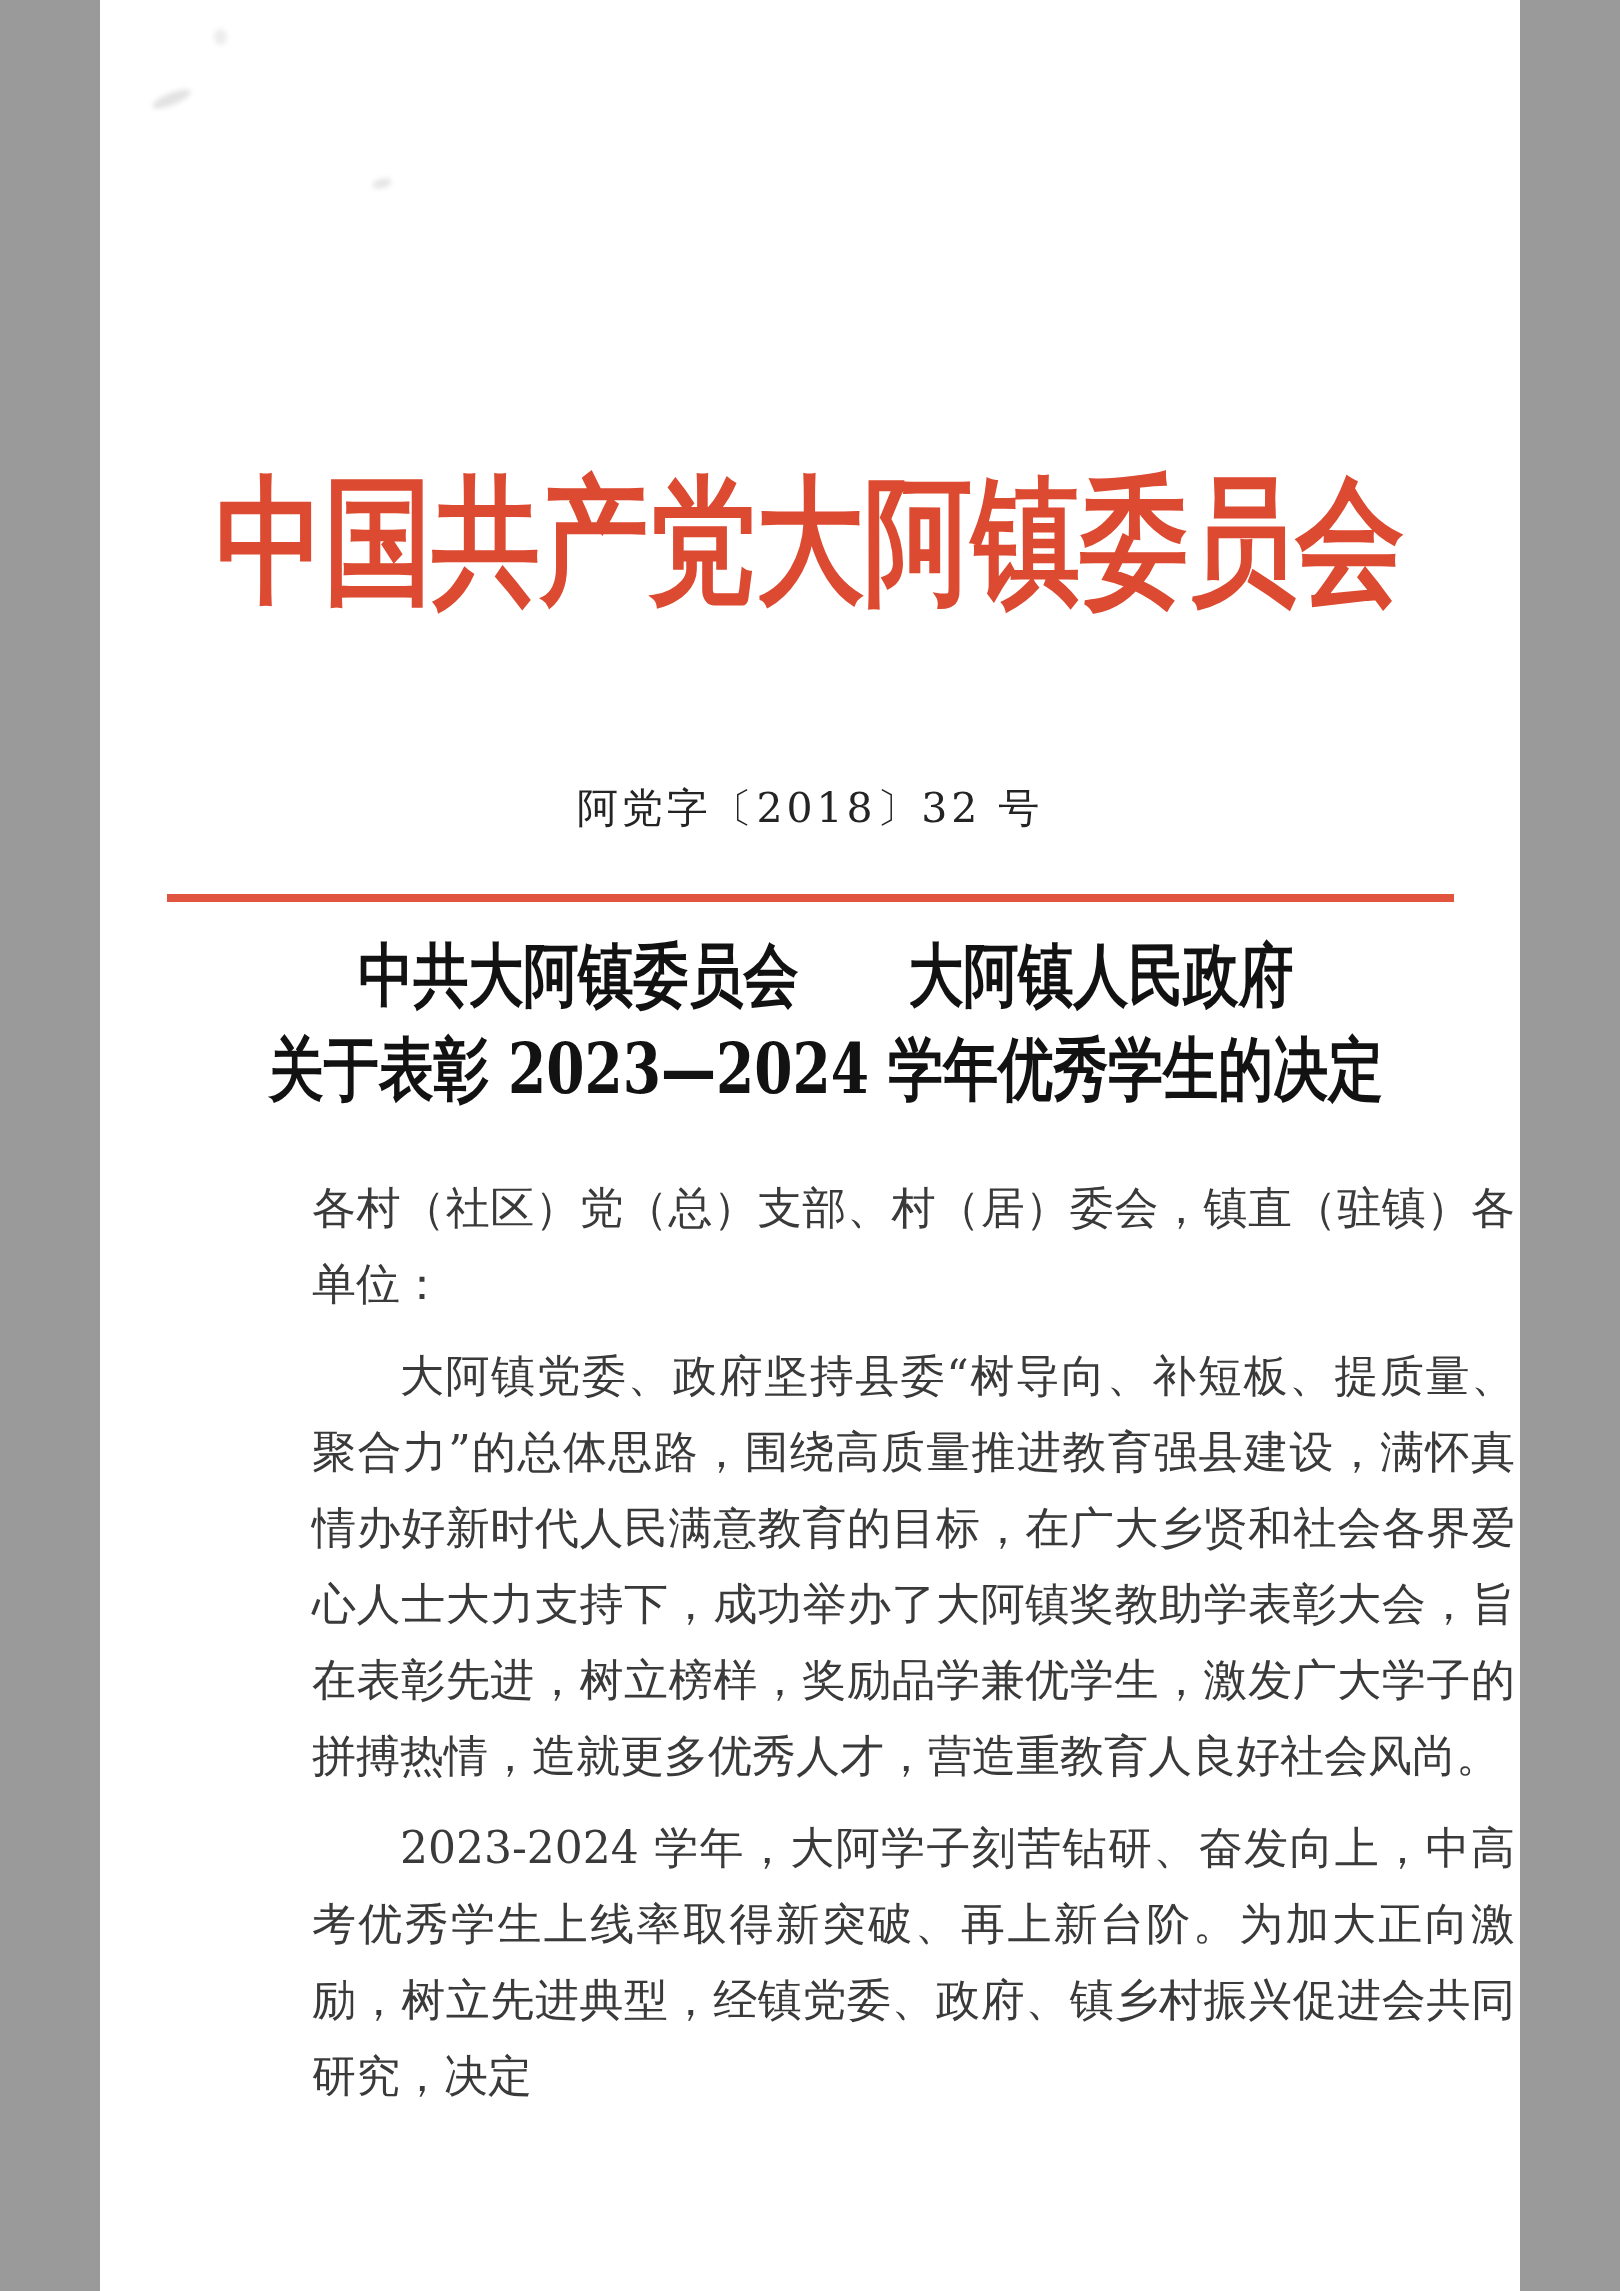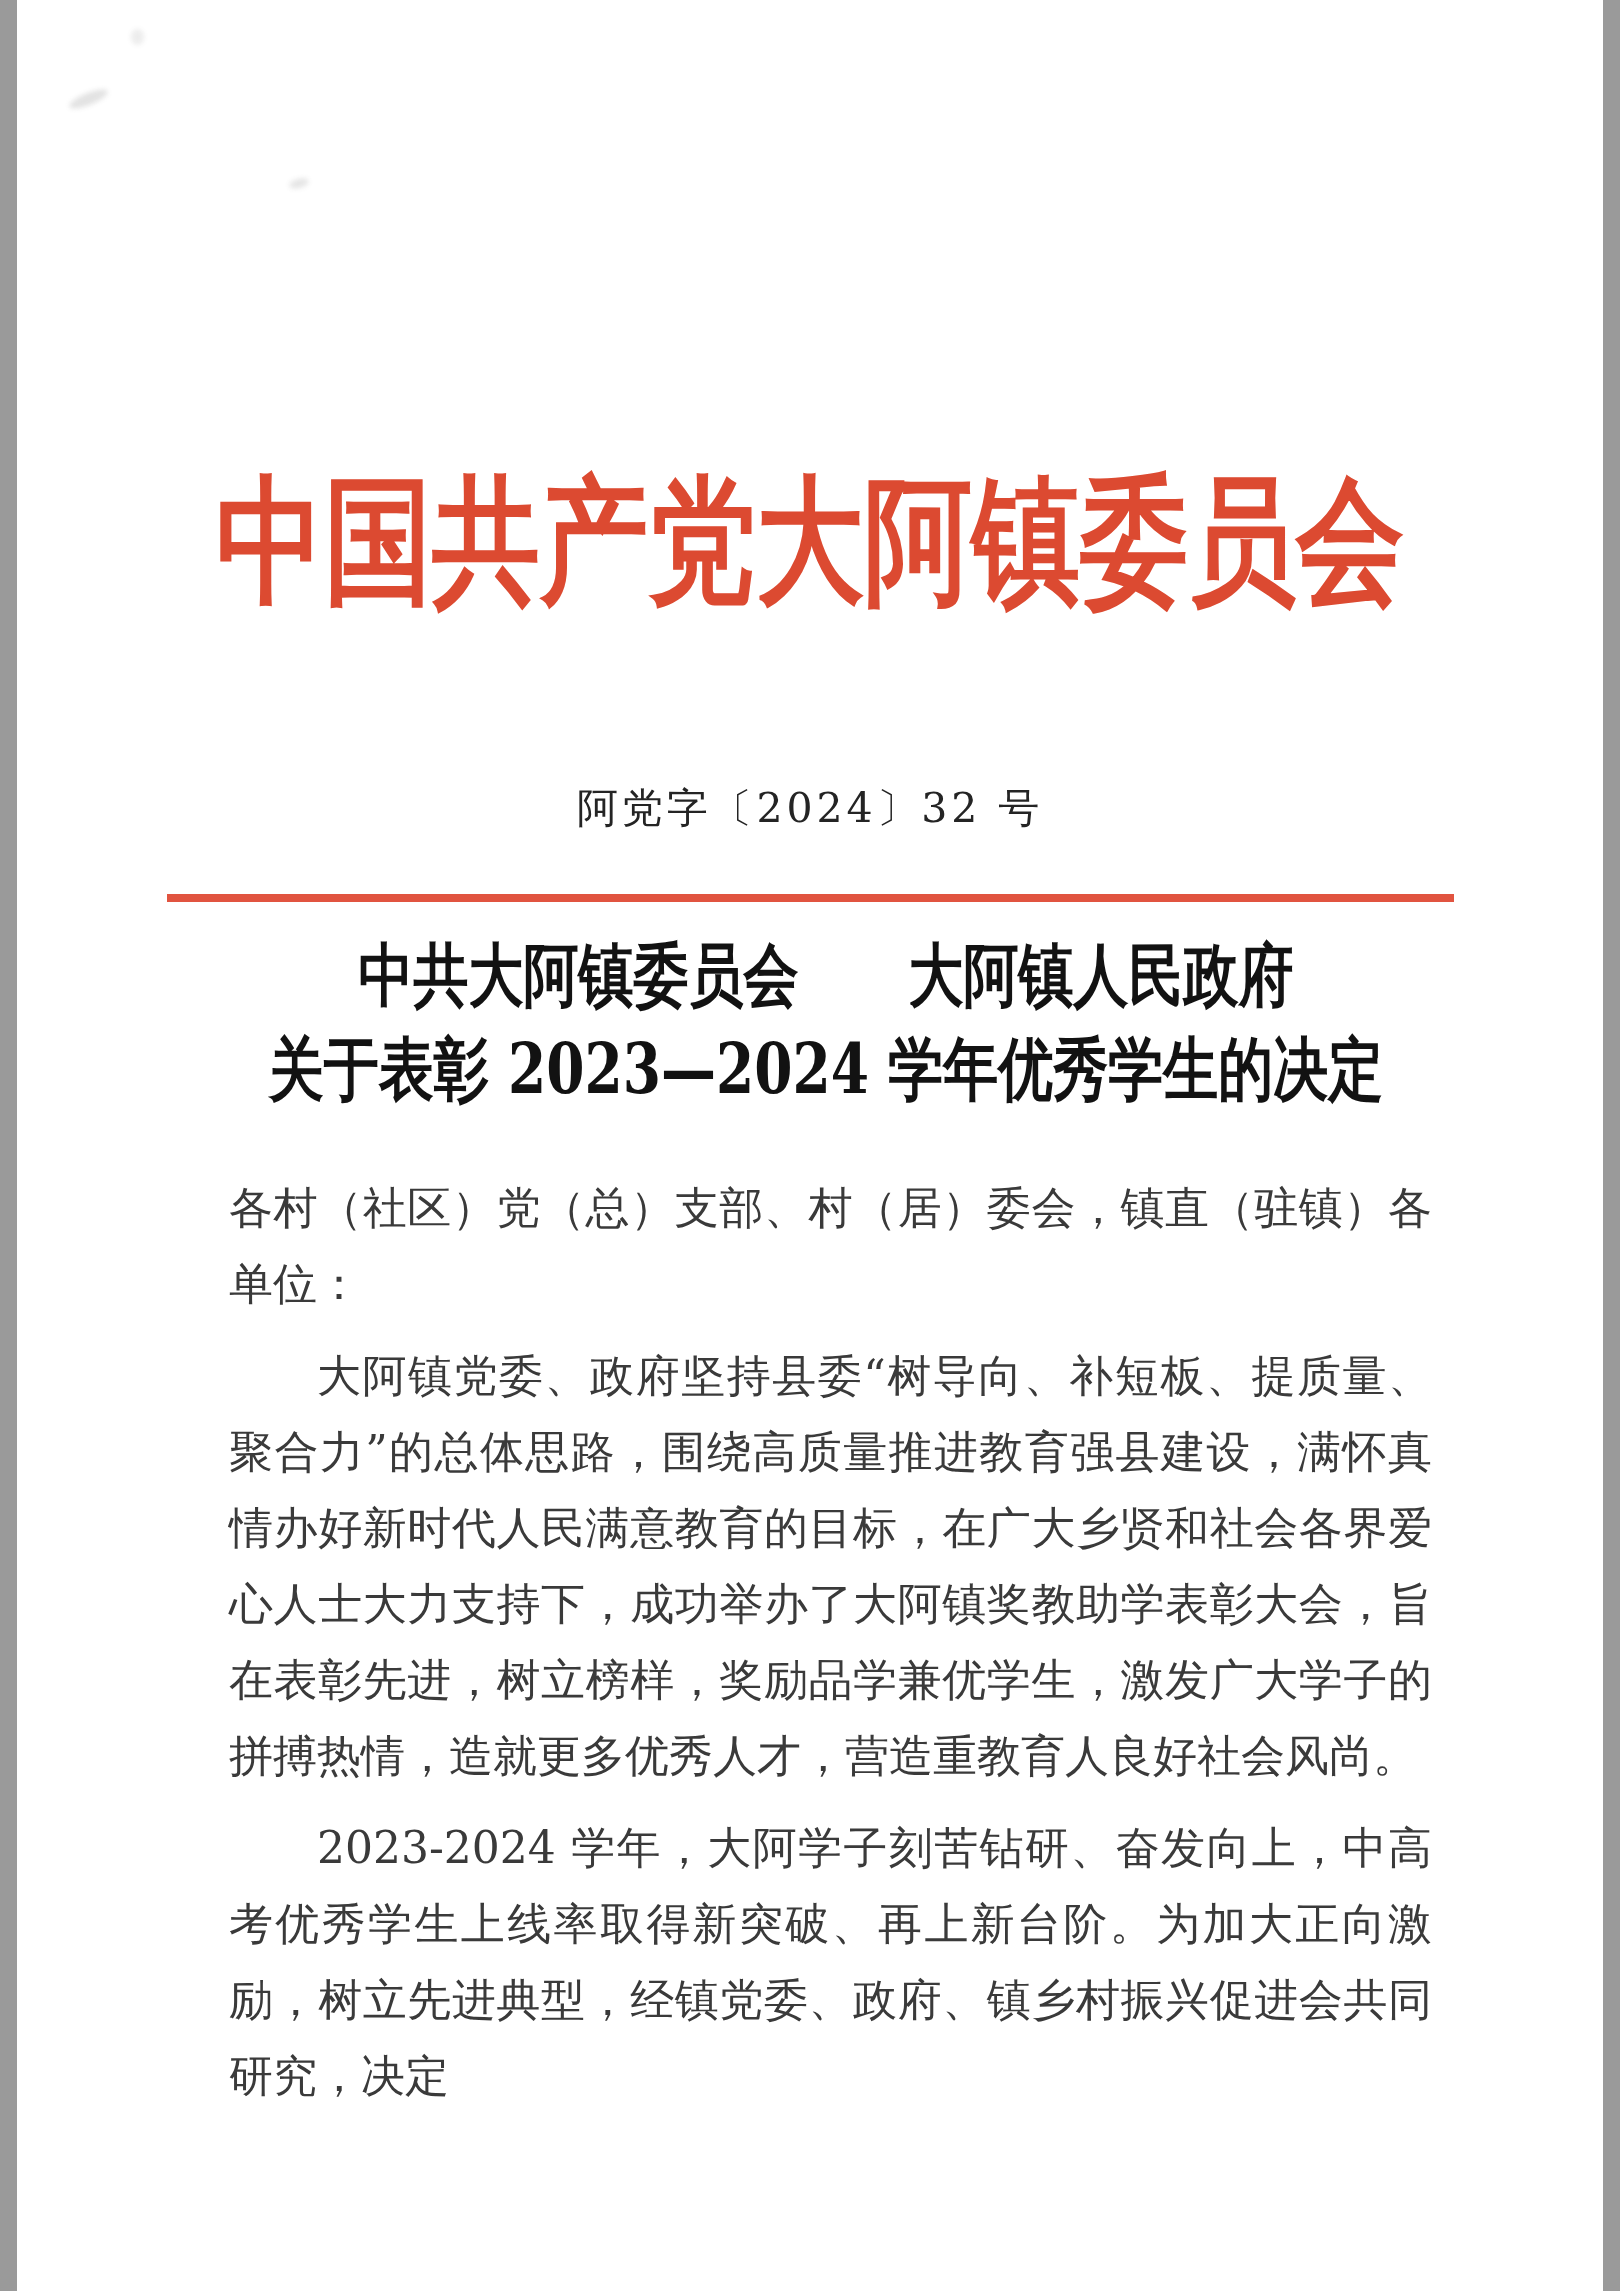--- a/index.html
+++ b/index.html
@@ -1,18 +1,18 @@
 <!DOCTYPE html>
 <html style="--letterhead-red: #dc4a31; --rule-red: #e15440; --heading-black: #121212; --body-text: #3a3a3a;"><head>
 <meta charset="utf-8">
 <style>
   html,body{margin:0;padding:0;background:#9a9a9a;}
   .page{
     position:relative;
-    width:1586px;height:2292px;
+    width:1420px;height:2292px;
     margin:0 auto;
     background:#ffffff;
     overflow:hidden;
     font-family:"DejaVu Serif","Liberation Serif",serif;
   }
   
   .letterhead{
     margin-top:472px;
     height:137px;
     line-height:137px;
@@ -82,21 +82,21 @@
 <body>
 
 <div class="page">
 
   <span class="smudge s1"></span>
   <span class="smudge s2"></span>
   <span class="smudge s3"></span>
 
   <div class="letterhead">中国共产党大阿镇委员会</div>
 
-  <div class="doc-number">阿党字〔2024〕32 号</div>
+  <div class="doc-number">阿党字〔2018〕32 号</div>
 
   <hr class="red-rule">
 
   <div class="doc-title">
     <div class="line">中共大阿镇委员会　　大阿镇人民政府</div>
     <div class="line">关于表彰 2023—2024 学年优秀学生的决定</div>
   </div>
 
   <div class="body-text">
     <p>各村（社区）党（总）支部、村（居）委会，镇直（驻镇）各单位：</p>

